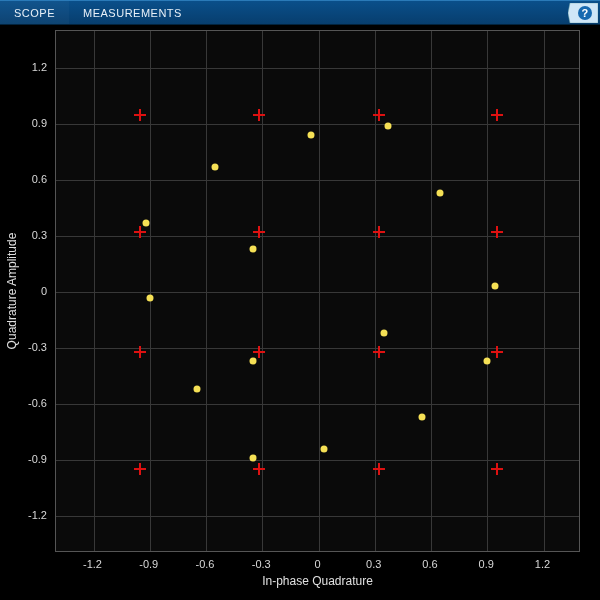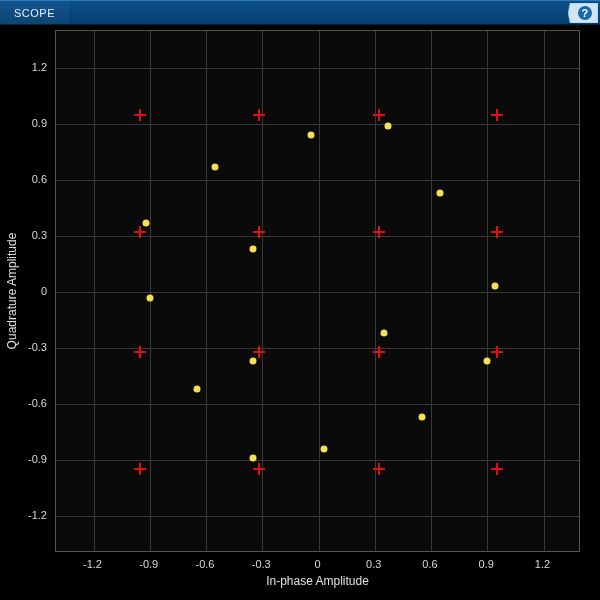--- a/index.html
+++ b/index.html
@@ -107,20 +107,21 @@
     display: flex; align-items: center;
   }
 </style>
 </head>
 <body>
 
 <div class="window">
 
   <div class="toolbar">
     <div class="tab active">SCOPE</div>
+    <div class="tab">MEASUREMENTS</div>
     <div class="spacer"></div>
     <div class="help-btn" title="Help">
       <svg width="30" height="20" viewBox="0 0 30 20">
         <path d="M2 0 H30 V20 H2 L0 10 Z" fill="#cfe6f7" stroke="#7aa" stroke-width="0.5"></path>
         <circle cx="17" cy="10" r="7" fill="#1669b0"></circle>
         <text x="17" y="14" text-anchor="middle" font-size="11" font-weight="bold" fill="#fff">?</text>
       </svg>
     </div>
   </div>
 
@@ -187,18 +188,18 @@
       <div class="tick-label x" style="left: 542.5px; top: 533px;">1.2</div>
       <div class="tick-label y" style="left: 47px; top: 489.714px; transform: translate(-100%, -50%);">-1.2</div>
       <div class="tick-label y" style="left: 47px; top: 433.786px; transform: translate(-100%, -50%);">-0.9</div>
       <div class="tick-label y" style="left: 47px; top: 377.857px; transform: translate(-100%, -50%);">-0.6</div>
       <div class="tick-label y" style="left: 47px; top: 321.929px; transform: translate(-100%, -50%);">-0.3</div>
       <div class="tick-label y" style="left: 47px; top: 266px; transform: translate(-100%, -50%);">0</div>
       <div class="tick-label y" style="left: 47px; top: 210.071px; transform: translate(-100%, -50%);">0.3</div>
       <div class="tick-label y" style="left: 47px; top: 154.143px; transform: translate(-100%, -50%);">0.6</div>
       <div class="tick-label y" style="left: 47px; top: 98.2143px; transform: translate(-100%, -50%);">0.9</div>
       <div class="tick-label y" style="left: 47px; top: 42.2857px; transform: translate(-100%, -50%);">1.2</div>
-      <div class="axis-label x" style="left: 317.5px; top: 549px;">In-phase Amplitude</div>
+      <div class="axis-label x" style="left: 317.5px; top: 549px;">In-phase Quadrature</div>
       <div class="axis-label y" style="left: 12px; top: 266px;">Quadrature Amplitude</div>
     </div>
 
 
 </div>
 
 </body></html>

